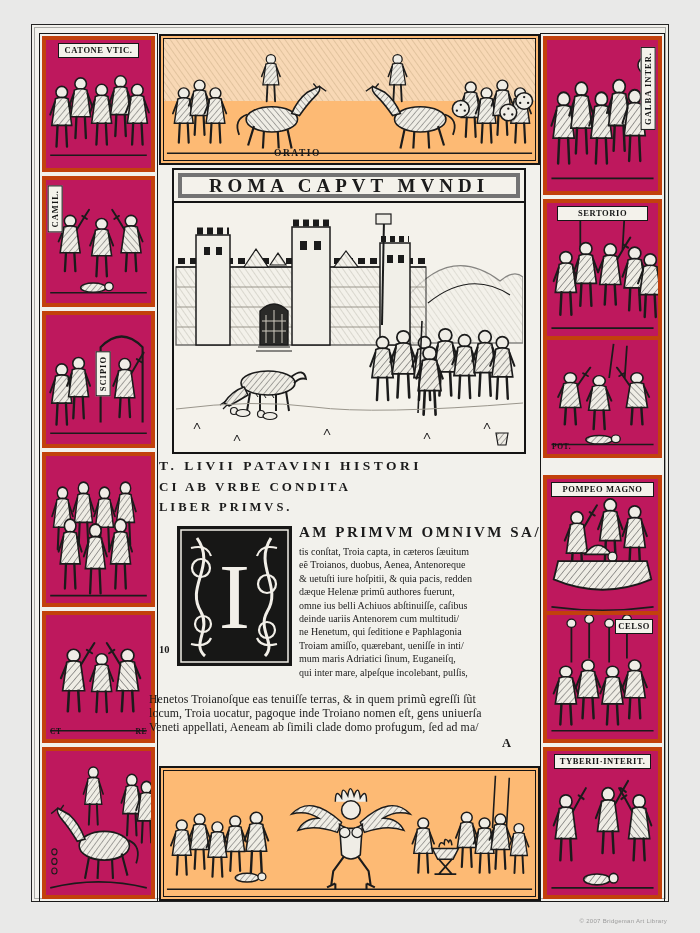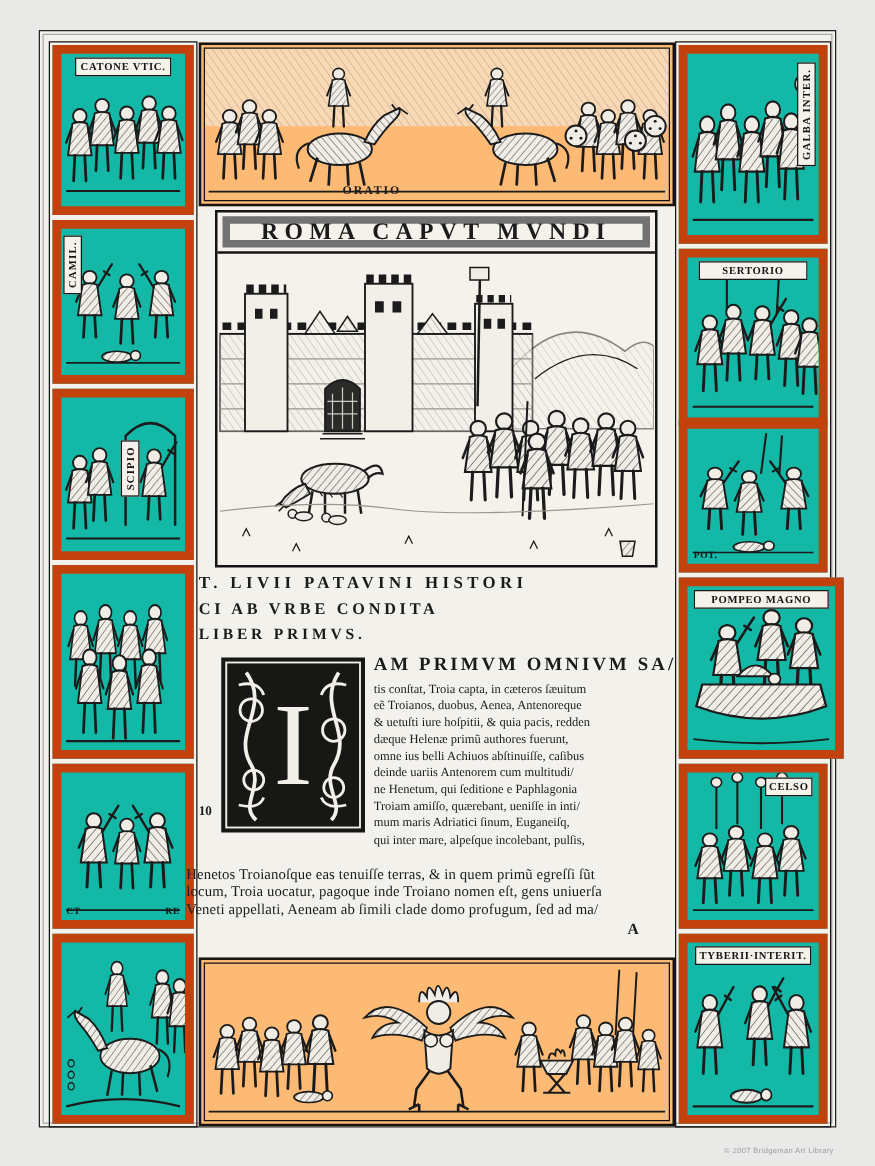--- a/index.html
+++ b/index.html
@@ -1,33 +1,33 @@
 <!DOCTYPE html>
 <html><head>
 <meta charset="utf-8">
 <style>
   *{margin:0;padding:0;box-sizing:border-box}
   html,body{width:700px;height:933px}
   body{background:#e9e9e8;font-family:"Liberation Serif","DejaVu Serif",serif;position:relative;overflow:hidden;color:#1b1b1b}
   .sheet{position:absolute;left:31px;top:24px;width:638px;height:878px;background:#f2f1ec;border:1.5px solid #232323}
   .sheet::before{content:"";position:absolute;inset:2px;border:1px solid rgba(35,35,35,.35);pointer-events:none}
   .colframe{position:absolute;border:1.5px solid #161616;pointer-events:none}
-  .panel{position:absolute;border:7px solid #c2410c;background:#14b8a6;overflow:hidden}
+  .panel{position:absolute;border:4px solid #c2410c;background:#be185d;overflow:hidden}
   .panel svg.art{position:absolute;inset:0;width:100%;height:100%}
   .plabel{position:absolute;background:#f4f2eb;border:1px solid #161616;font:700 8.5px/1.25 "Liberation Serif","DejaVu Serif",serif;letter-spacing:.6px;text-align:center;color:#141414;padding:1px 2px;white-space:nowrap;z-index:3}
   .plabel.top{top:3px;left:11%;right:11%}
   .plabel.vert{writing-mode:vertical-rl;transform:rotate(180deg);padding:4px 1px;letter-spacing:1px}
   .plabel.bare{border:none;background:transparent;font-size:7.5px;padding:0}
   .friezebox{position:absolute;border:2.5px solid #141414;background:#fdba74;overflow:hidden}
   .friezebox::before{content:"";position:absolute;inset:2px;border:1px solid #141414;pointer-events:none;z-index:2}
   .friezebox svg.art{position:absolute;inset:0;width:100%;height:100%}
   .oratio{position:absolute;left:30%;bottom:5px;font:700 9.5px "Liberation Serif",serif;letter-spacing:1.5px;z-index:3}
   .centerbox{position:absolute;left:140px;top:143px;width:354px;height:286px;border:2.5px solid #141414;background:#f4f2eb}
   .banner{position:absolute;top:0;left:0;right:0;height:33px;border-bottom:2px solid #141414}
-  .banner-inner{position:absolute;inset:3px 4px;border:6px solid #737373;display:flex;align-items:center;justify-content:center;
+  .banner-inner{position:absolute;inset:3px 4px;border:4px solid #737373;display:flex;align-items:center;justify-content:center;
     font:700 19px "Liberation Serif","DejaVu Serif",serif;letter-spacing:5px;white-space:nowrap}
   .mainscene{position:absolute;left:0;top:33px;width:349px;height:248px}
   .titleblock{position:absolute;left:127px;top:433px;width:362px;text-align:left}
   .titleblock .t1{font:700 13.5px "Liberation Serif",serif;letter-spacing:3.5px}
   .titleblock .t2{font:700 13px "Liberation Serif",serif;letter-spacing:3px;margin-top:5px}
   .titleblock .t3{font:700 12.5px "Liberation Serif",serif;letter-spacing:3px;margin-top:5px}
   .initialbox{position:absolute;left:145px;top:501px;width:115px;height:140px;background:#171716}
   .initialbox svg{position:absolute;inset:0;width:100%;height:100%}
   .initial-letter{position:absolute;inset:0;display:flex;align-items:center;justify-content:center;
     color:#f2efe8;font:400 94px/1 "Liberation Serif","DejaVu Serif",serif;z-index:2}
@@ -221,21 +221,21 @@
       <path d="M60 4 L56 40 M72 6 L70 40" stroke="#1b1b1b" stroke-width="1.6"></path>
       <use href="#g-figsw" transform="translate(8,28)"></use>
         <use href="#g-fig" transform="translate(34,36)"></use>
       <use href="#g-figsw" transform="translate(94,28) scale(-1,1)"></use>
       <use href="#g-fallen" transform="translate(34,100)"></use>
       <path d="M4 110 L96 110" stroke="#1b1b1b" stroke-width="1.5"></path>
     </svg>
     <span class="plabel bare" style="left:5px;bottom:3px">POT.</span>
   </div>
 
-  <div class="panel" style="left:511px;top:437px;width:132px;height:145px">
+  <div class="panel" style="left:511px;top:450px;width:119px;height:145px">
     <svg class="art" viewBox="0 0 100 120" preserveAspectRatio="none">
       <use href="#g-figsw" transform="translate(14,22)"></use>
         <use href="#g-fig" transform="translate(44,16)"></use>
       <use href="#g-fig" transform="translate(66,22)"></use>
       <path d="M34 66 Q46 50 58 66 Z" fill="url(#hatch)" stroke="#1b1b1b" stroke-width="1.4"></path>
       <circle cx="59" cy="68" r="4" fill="#efede6" stroke="#1b1b1b" stroke-width="1.2"></circle>
       <path d="M6 88 Q50 106 94 88 L90 72 L10 72 Z" fill="url(#hatch)" stroke="#1b1b1b" stroke-width="1.6"></path>
       <path d="M4 112 Q50 118 96 112" fill="none" stroke="#1b1b1b" stroke-width="1.4"></path>
     </svg>
     <div class="plabel top" style="left:4%;right:4%">POMPEO MAGNO</div>

